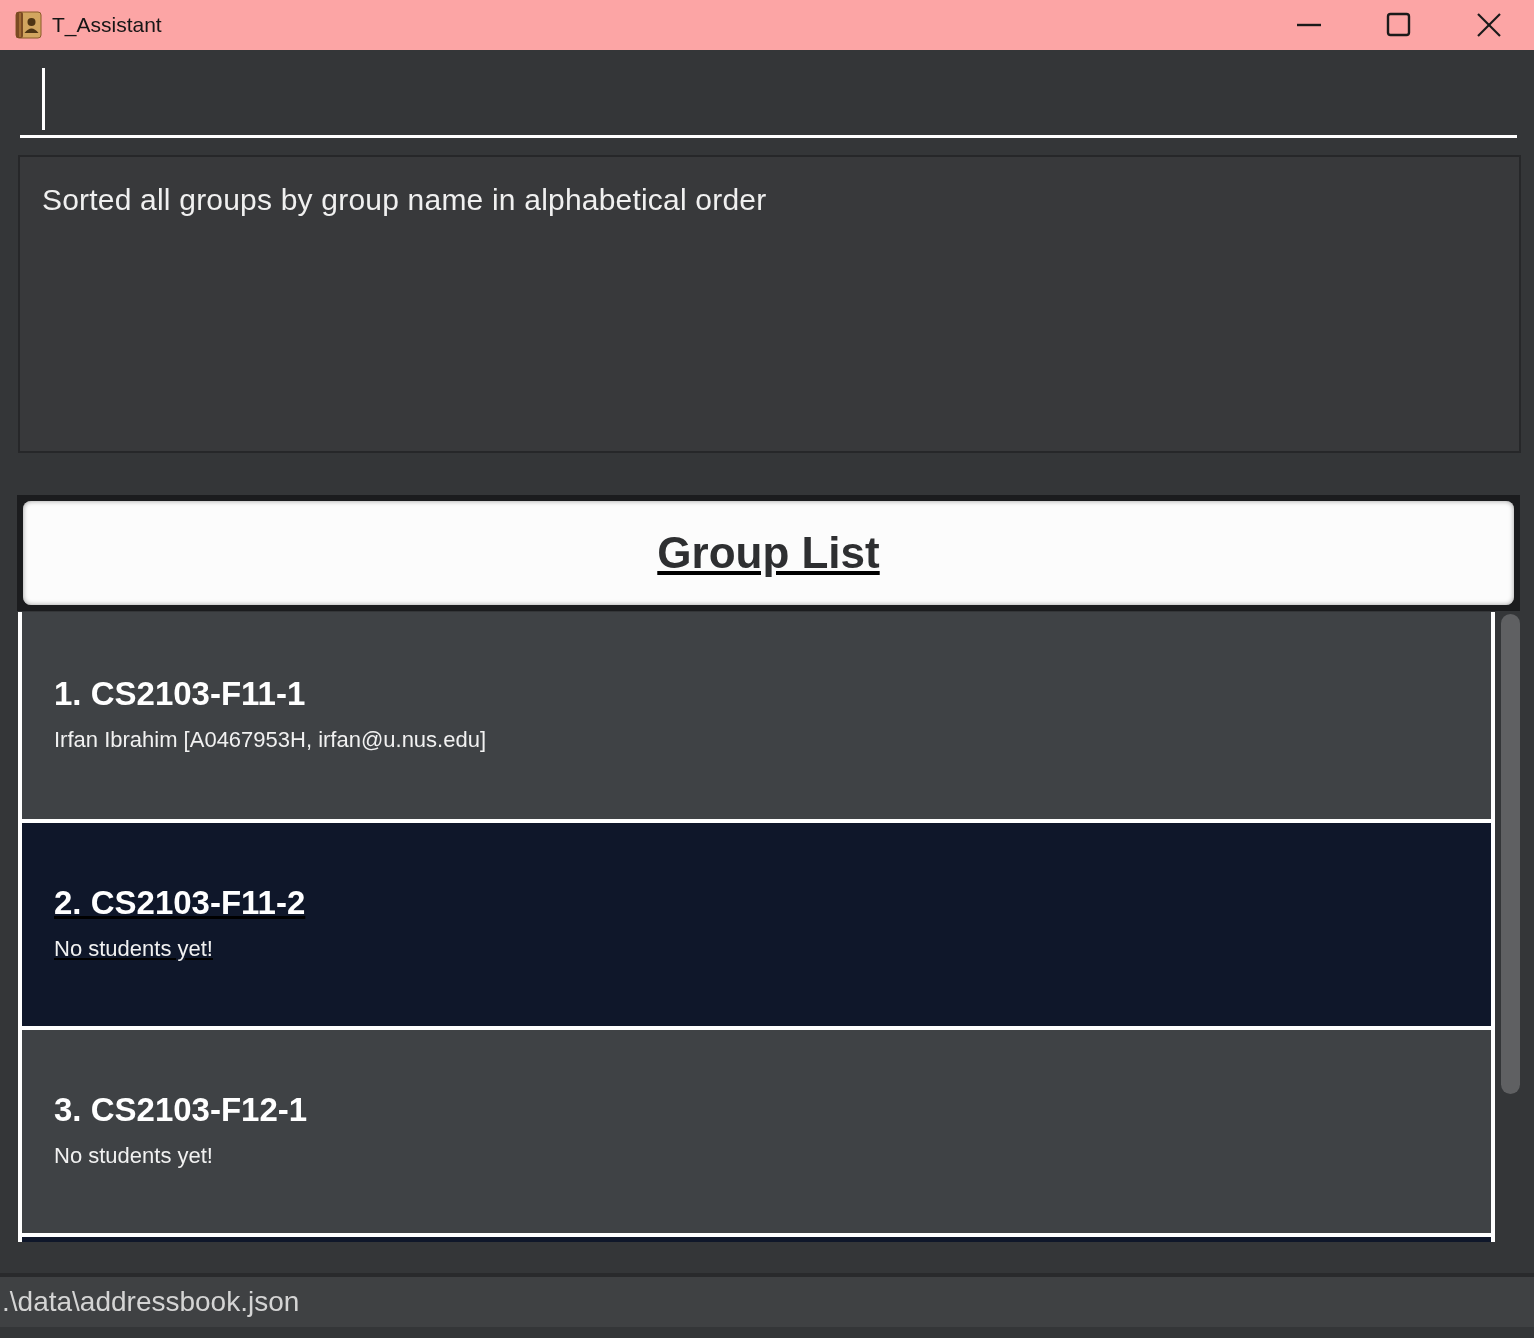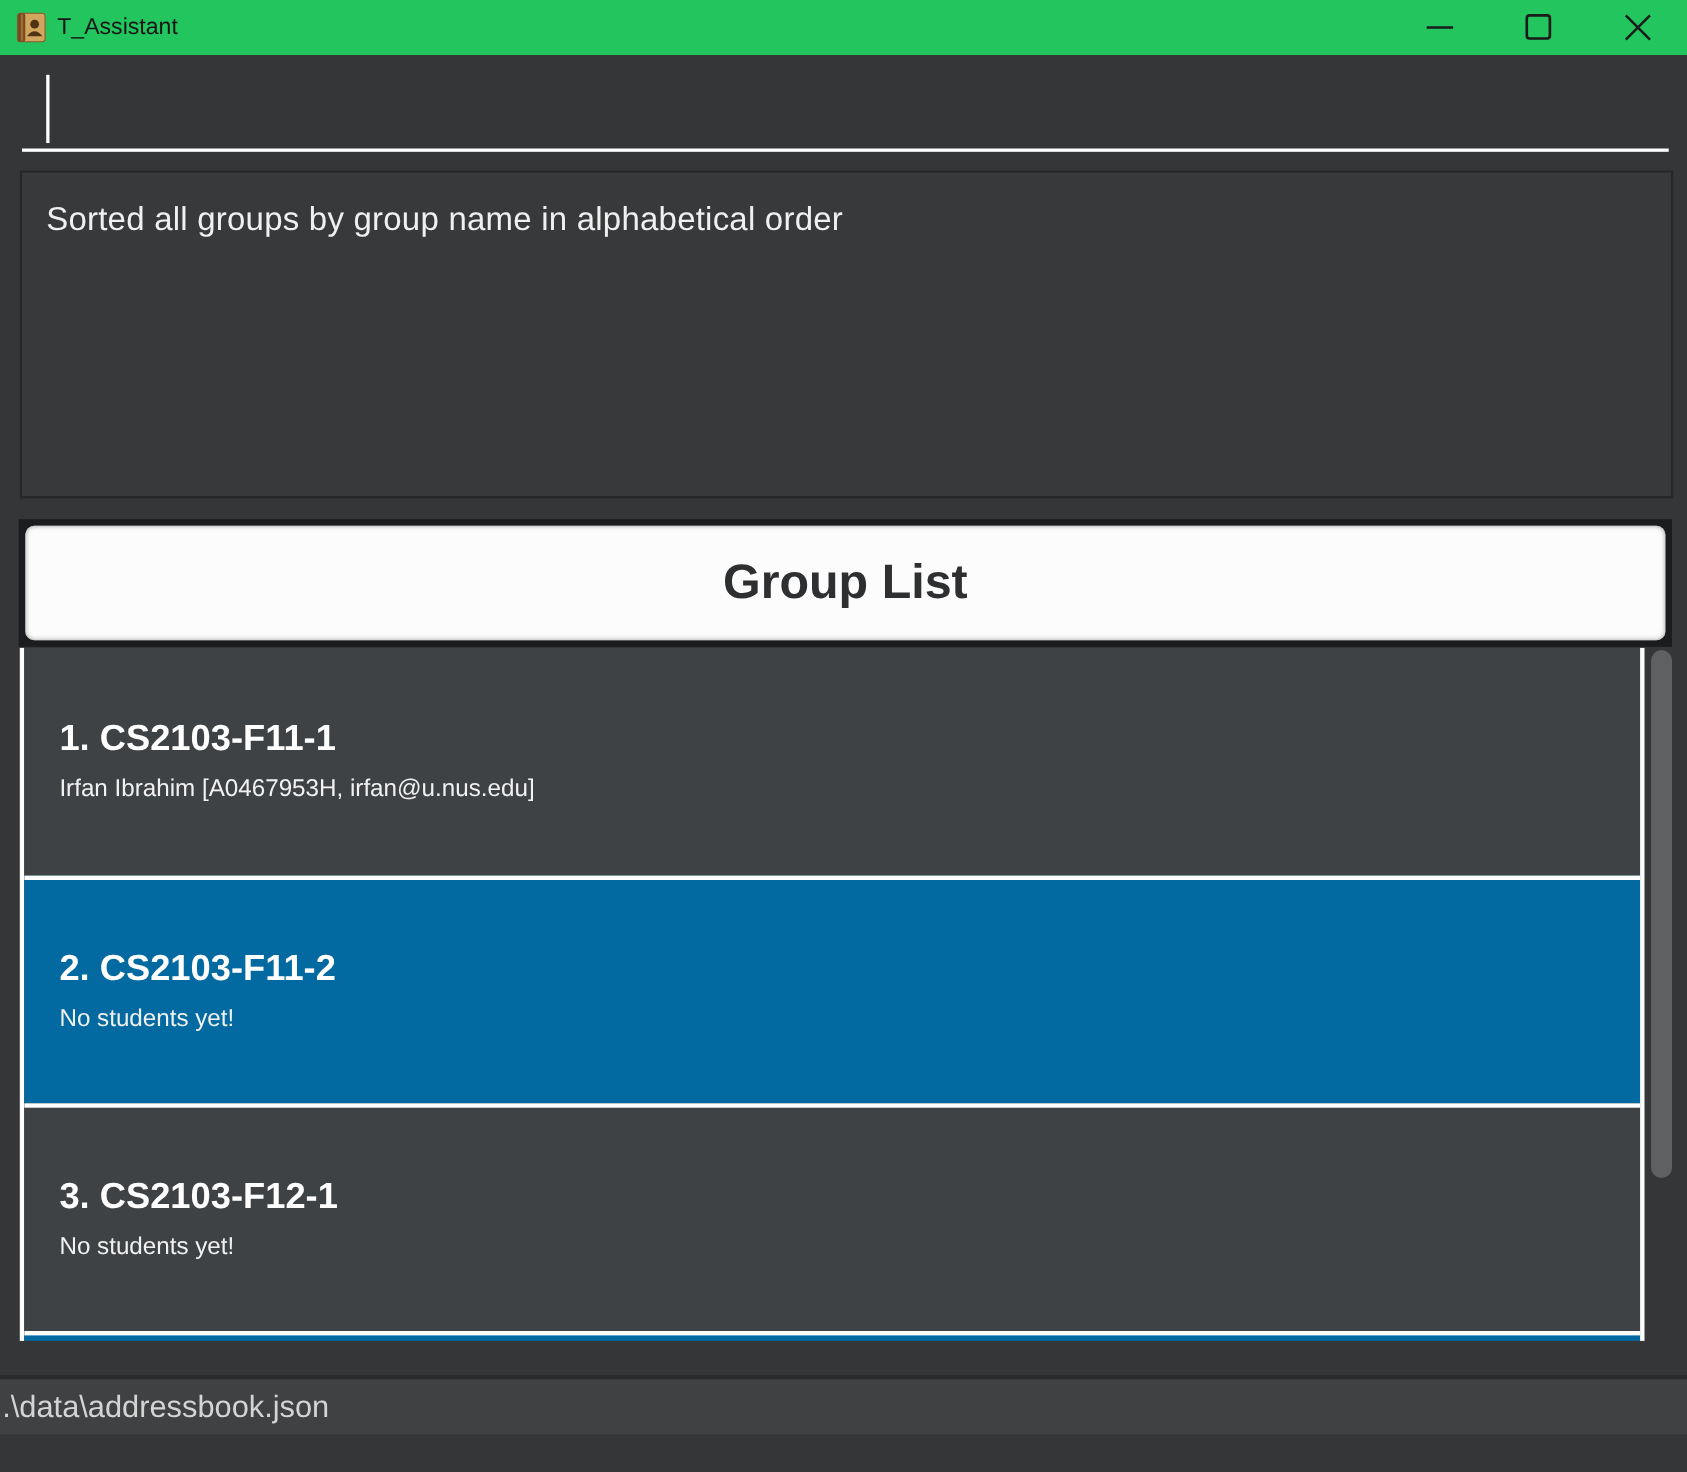--- a/index.html
+++ b/index.html
@@ -2,52 +2,52 @@
 <html><head>
 <meta charset="utf-8">
 <style>
   * { margin:0; padding:0; box-sizing:border-box; }
   html,body { width:1534px; height:1338px; overflow:hidden; }
   body { font-family:"Liberation Sans","DejaVu Sans",sans-serif; background:#343638; }
 
   .app { width:1534px; height:1338px; display:flex; flex-direction:column; }
 
   
-  .titlebar { height:50px; background:#22c55e; display:flex; align-items:center; flex:none; }
+  .titlebar { height:50px; background:#fca5a5; display:flex; align-items:center; flex:none; }
   .app-icon { margin-left:14px; width:28px; height:28px; display:flex; }
   .title-text { margin-left:10px; font-size:21px; color:#161616; }
   .win-controls { margin-left:auto; display:flex; height:100%; }
   .win-btn { width:90px; height:50px; background:transparent; border:none; display:flex; align-items:center; justify-content:center; cursor:default; }
 
   
   .menubar { height:77px; background:#37393b; border-bottom:5px solid #2c2d2f; display:flex; align-items:center; flex:none; }
   .menu-item { font-size:30px; font-weight:300; color:#e3e3e3; padding:0 27px; height:100%; display:flex; align-items:center; }
 
   
   .command-section { height:105px; position:relative; flex:none; }
   .command-field { position:absolute; left:20px; top:0; width:1497px; height:88px; border-bottom:3px solid #ffffff; }
   .command-input { width:100%; height:100%; background:transparent; border:none; outline:none; color:#eeeeee; font-size:30px; font-weight:300; padding-left:20px; caret-color:#fff; font-family:inherit; }
   .caret { position:absolute; left:22px; top:18px; width:3px; height:62px; background:#ffffff; }
 
   
   .result-box { margin-left:18px; width:1503px; height:298px; background:#38393b; border:2px solid #262729; flex:none; }
   .result-text { padding:26px 24px 0 22px; font-size:30px; font-weight:300; color:#f0f0f0; letter-spacing:0.2px; }
 
   
-  .header-frame { margin:19px 0 0 17px; width:1503px; height:116px; background:#1b1c1e; padding:6px; flex:none; }
+  .header-frame { margin:42px 0 0 17px; width:1503px; height:116px; background:#1b1c1e; padding:6px; flex:none;text-decoration:underline; }
   .header-box { width:100%; height:100%; background:#fcfcfc; border-radius:8px; box-shadow:inset 0 0 5px #9a9a9a; display:flex; align-items:center; justify-content:center; }
   .header-box span { font-size:44px; font-weight:bold; color:#2e2f31; }
 
   
   .list-area { position:relative; height:662px; flex:none; }
   .cells { position:absolute; left:18px; top:1px; width:1477px; border-left:4px solid #ffffff; border-right:4px solid #ffffff; overflow:hidden; }
   .cell { height:207px; display:flex; flex-direction:column; justify-content:center; padding-left:32px; }
   .cell + .cell { border-top:4px solid #ffffff; }
   .cell-dark { background:#3f4245; }
-  .cell-light { background:#0369a1; }
+  .cell-light { background:#0f172a;text-decoration:underline; }
   .cell-title { font-size:33px; font-weight:bold; color:#ffffff; }
   .cell-lines { margin-top:10px; }
   .student-line { font-size:22px; line-height:34px; font-weight:300; color:#f1f1f1; }
   .sliver { height:9px; padding:0; border-top:4px solid #ffffff; }
 
   .scroll-track { position:absolute; left:1496px; top:0; width:28px; height:662px; }
   .scroll-thumb { position:absolute; left:1501px; top:3px; width:19px; height:480px; border-radius:10px; background:#5f6062; }
 
   
   .statusbar { height:54px; background:#3f4143; border-top:4px solid #292a2c; display:flex; align-items:center; padding-left:2px; flex:none; }

